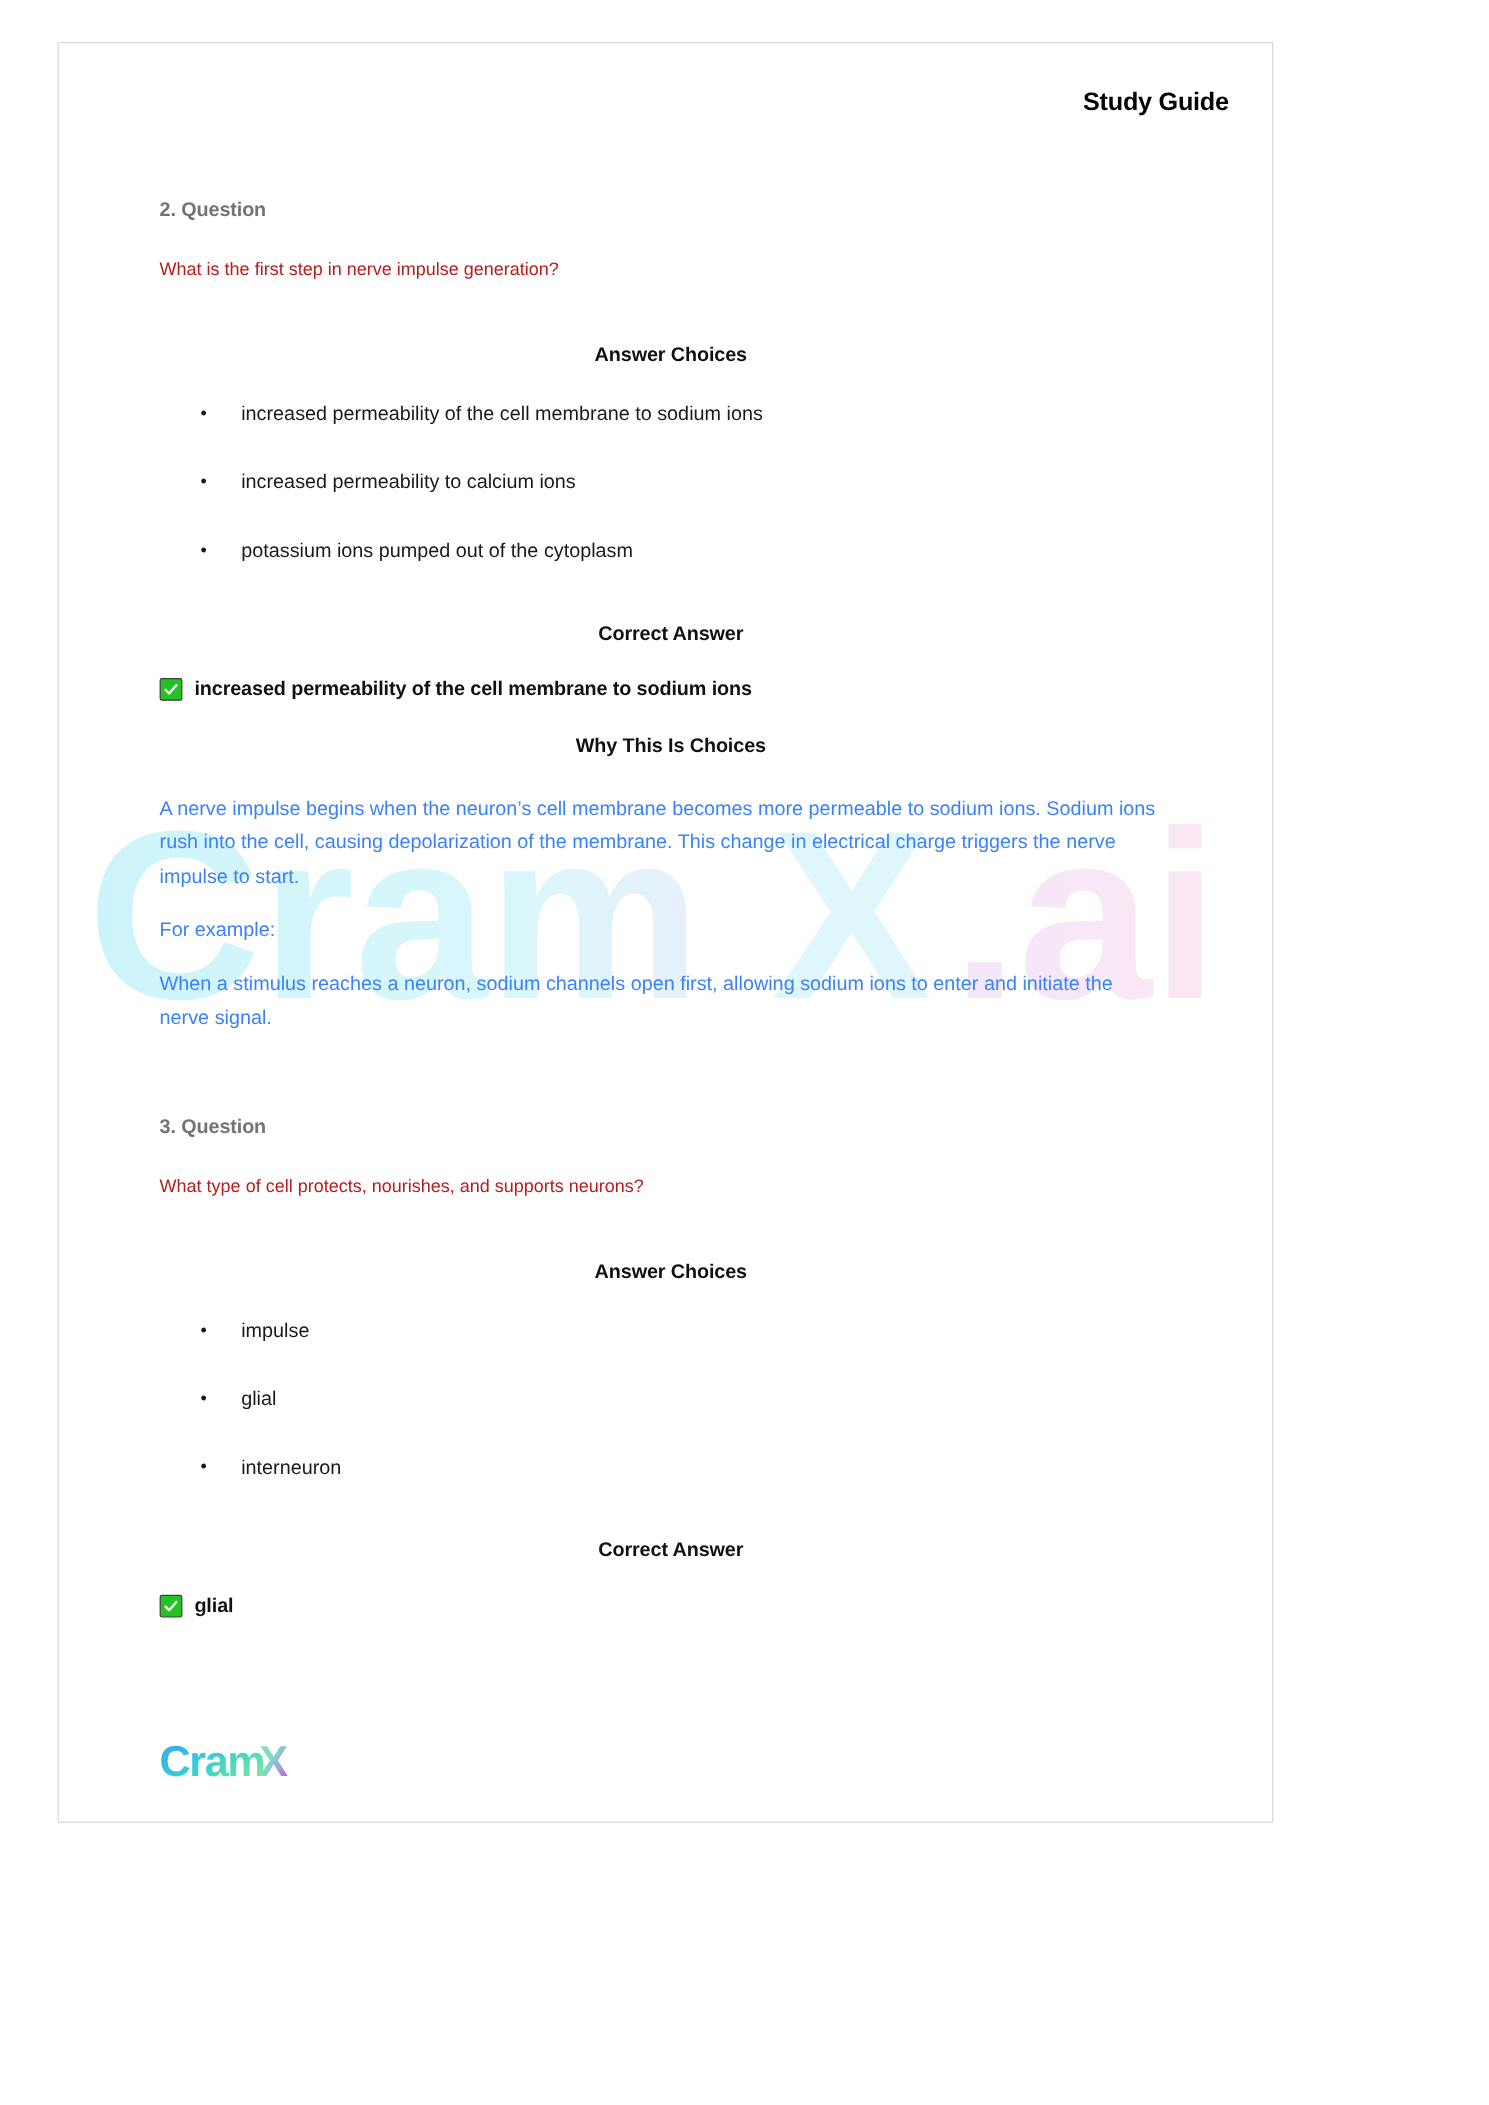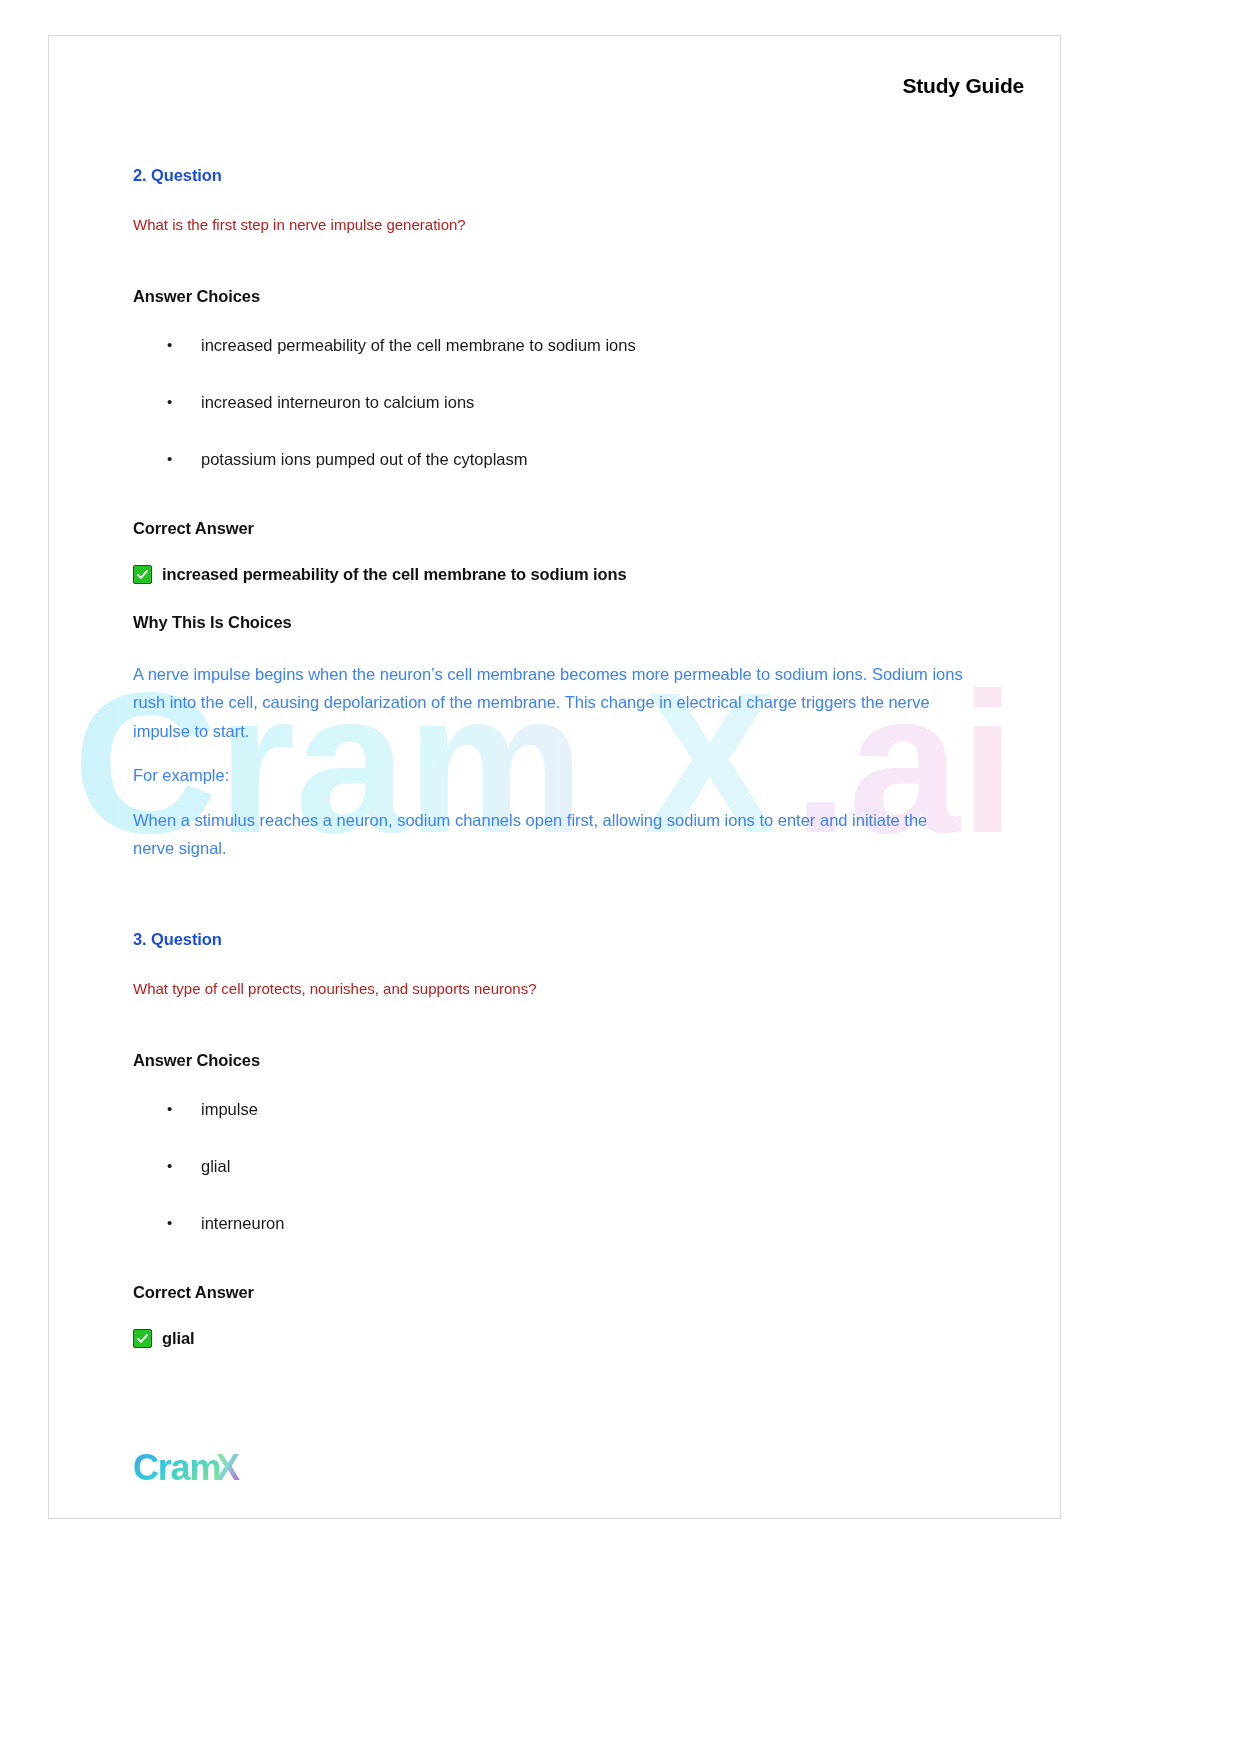--- a/index.html
+++ b/index.html
@@ -62,33 +62,34 @@
     position: absolute;
     left: 84px;
     top: 130px;
     width: 852px;
     z-index: 2;
   }
 
   .q-head {
     font-size: 16.5px;
     font-weight: bold;
-    color: #1d4ed8;
+    color: #737373;
     letter-spacing: -0.1px;
   }
   .q-text {
     font-size: 15px;
     color: #b91c1c;
     line-height: 1.45;
   }
   .sec-head {
     font-size: 16.5px;
     font-weight: bold;
     color: #111111;
     letter-spacing: -0.1px;
+    text-align: center;
   }
 
   ul.choices {
     list-style: none;
     margin: 0;
     padding: 0;
   }
   ul.choices li {
     position: relative;
     font-size: 16.5px;
@@ -201,21 +202,21 @@
 
         <div class="sec-head">Answer Choices</div>
         <div class="sp-head-to-list"></div>
         <ul class="choices">
           <li>
             <span class="bullet">•</span>
             <span>increased permeability of the cell membrane to sodium ions</span>
           </li>
           <li>
             <span class="bullet">•</span>
-            <span>increased interneuron to calcium ions</span>
+            <span>increased permeability to calcium ions</span>
           </li>
           <li>
             <span class="bullet">•</span>
             <span>potassium ions pumped out of the cytoplasm</span>
           </li>
         </ul>
 
         <div class="sp-list-to-correct"></div>
         <div class="sec-head">Correct Answer</div>
         <div class="sp-correct-to-answer"></div>

